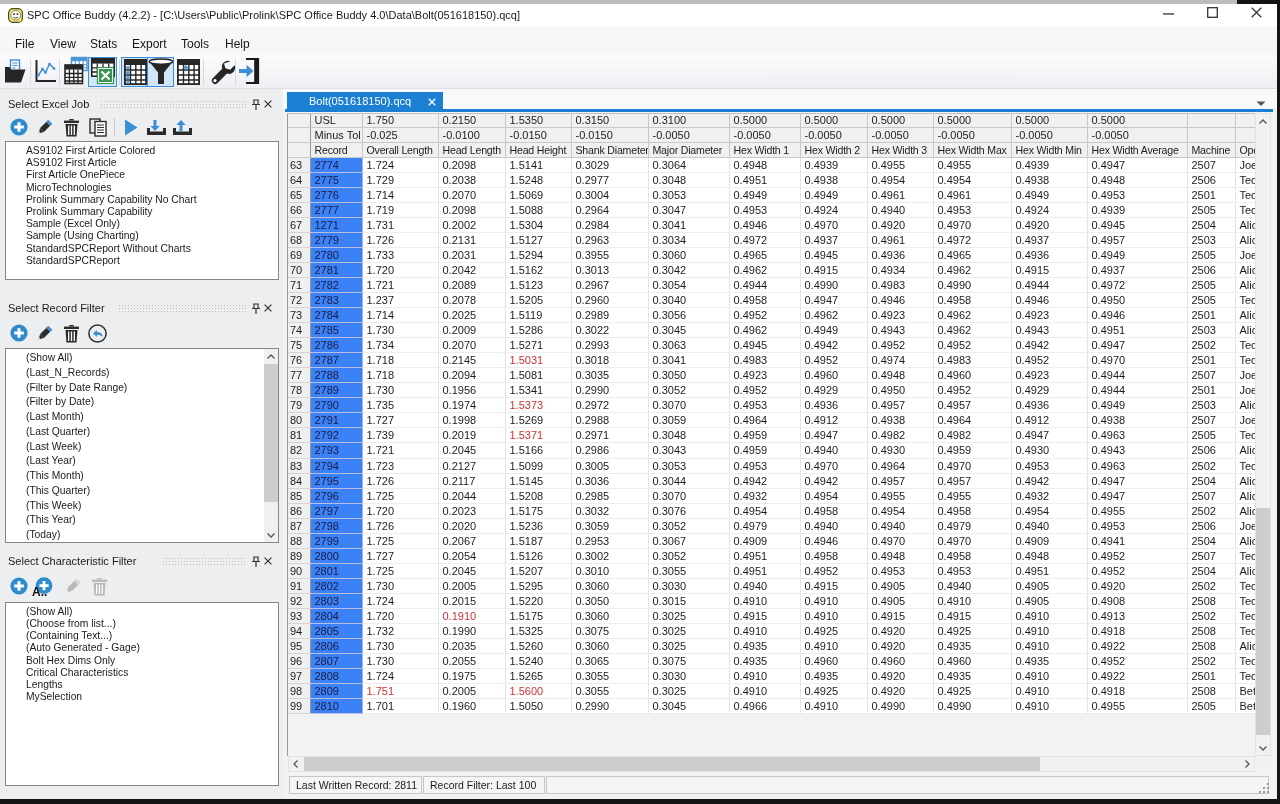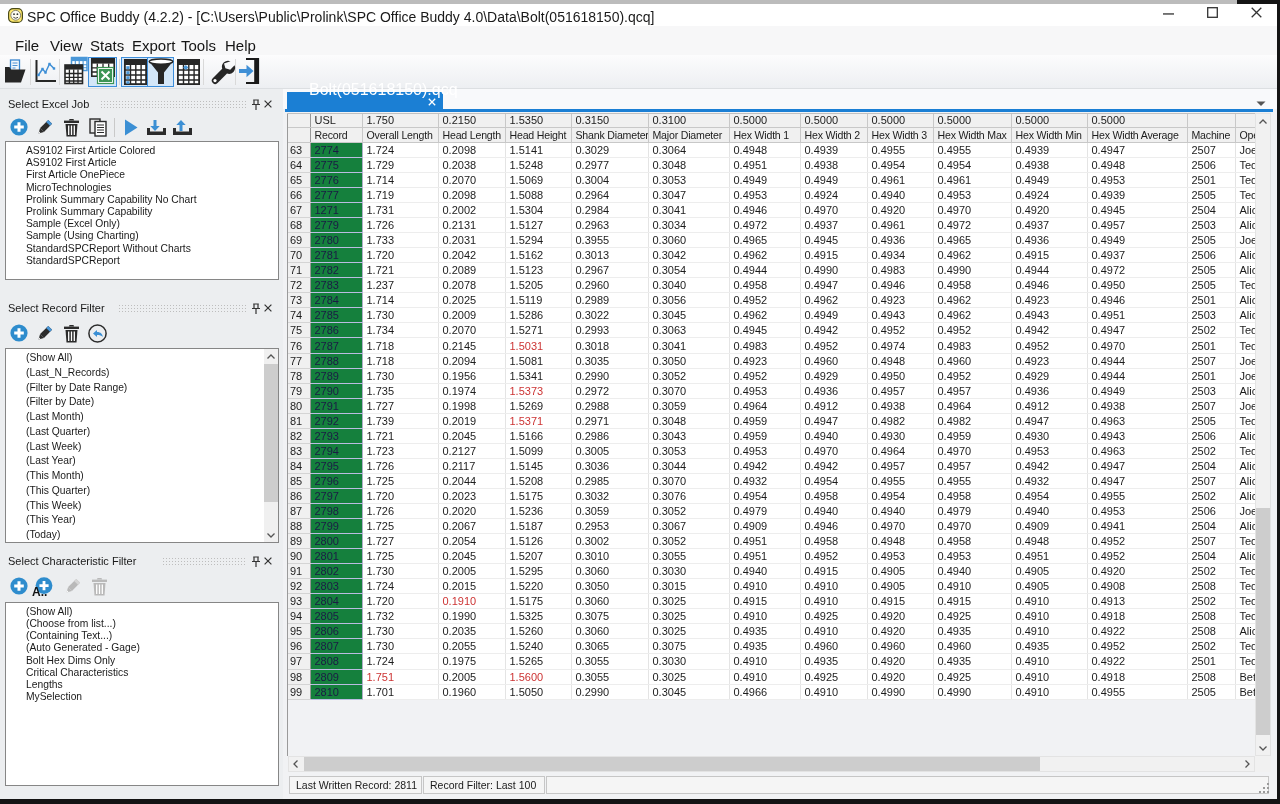--- a/index.html
+++ b/index.html
@@ -6,47 +6,47 @@
 .ab{position:absolute}
 .tx{position:absolute;white-space:nowrap;color:#1a1a1a}
 
 #grid{position:absolute;left:288px;top:113px;border-collapse:collapse;table-layout:fixed;width:967px}
 #grid td{font-size:11px;color:#1c1c1c;padding:0 0 0 4px;white-space:nowrap;overflow:hidden;vertical-align:middle}
 #grid tr.h td{height:14.7px;background:#f0f0f0;border-right:1px solid #c8c8c8;border-bottom:1px solid #c8c8c8}
 #grid tr.hr td{font-size:10.6px;letter-spacing:-0.2px}
 #grid tr.d td{height:15.05px;background:#fff;border-right:1px solid #e4e4e4;border-bottom:1px solid #ededed}
 #grid td.n{padding:0 0 0 2px;background:#f0f0f0!important;border-right:1px solid #989898!important;border-bottom:1px solid #d4d4d4!important}
 #grid tr.h td.n{border-bottom:1px solid #c8c8c8!important}
-#grid tr.d td.r{background:#15803d;border-bottom:1px solid #bcbce2;border-right:1px solid #aeaec6;color:#1b1b45}
+#grid tr.d td.r{background:#3b82f6;border-bottom:1px solid #bcbce2;border-right:1px solid #aeaec6;color:#1b1b45}
 #grid td.red{color:#cc3333}
 
 .plist{position:absolute;background:#fff;border:1px solid #868686}
 .plist div{font-size:10.3px;color:#1a1a1a;padding-left:20px;white-space:nowrap;overflow:hidden}
 .phead{position:absolute;font-size:11px;color:#1a1a1a;white-space:nowrap}
 .dots{position:absolute;height:9px;background-image:radial-gradient(#bdbdbd 0.9px,rgba(0,0,0,0) 1px);background-size:3px 3px}
 .sep{position:absolute;width:1px;background:#d9d9d9}
-.menu{position:absolute;font-size:15px;color:#151515}
+.menu{position:absolute;font-size:12px;color:#151515}
 svg{position:absolute;overflow:visible}
 .sb{position:absolute;background:#f1f1f1;border:1px solid #e3e3e3}
 .thumb{position:absolute;background:#cdcdcd}
 .scell{position:absolute;border:1px solid #c6c6c6;background:#f5f5f5;font-size:10.5px;color:#1a1a1a;padding:2px 0 0 6px;white-space:nowrap}
 </style></head><body>
 <div class="ab" style="left:0;top:0;width:1280px;height:804px;background:#f0f0f0"></div>
 <div class="ab" style="left:0;top:0;width:1280px;height:26px;background:#fff"></div>
 <div class="ab" style="left:0;top:0;width:1280px;height:4px;background:#bcbcbc"></div>
 <div class="ab" style="left:0;top:26px;width:1280px;height:29px;background:#f7f7f8"></div>
 <div class="ab" style="left:0;top:55px;width:1280px;height:34px;background:linear-gradient(#fcfcfd,#edeff2);border-bottom:1px solid #dcdfe2"></div>
 <svg style="left:8px;top:8px" width="15" height="15" viewBox="0 0 15 15">
 <rect x="0.6" y="0.6" width="13.8" height="13.8" rx="4.5" fill="#ffe96b" stroke="#4a4a18" stroke-width="1.2"></rect>
 <circle cx="7.7" cy="7.3" r="4.9" fill="#fdfcf0" stroke="#555" stroke-width="0.7"></circle>
 <circle cx="6" cy="6.2" r="0.9" fill="#333"></circle>
     <circle cx="9.4" cy="6.2" r="0.9" fill="#333"></circle>
 <path d="M5.4 9.3 Q7.7 11.2 10 9.3" fill="none" stroke="#333" stroke-width="0.9"></path>
   </svg>
-<div class="tx" style="left:27px;top:9px;font-size:14px">SPC Office Buddy (4.2.2) - [C:\Users\Public\Prolink\SPC Office Buddy 4.0\Data\Bolt(051618150).qcq]</div>
+<div class="tx" style="left:27px;top:9px;font-size:11px">SPC Office Buddy (4.2.2) - [C:\Users\Public\Prolink\SPC Office Buddy 4.0\Data\Bolt(051618150).qcq]</div>
 <svg style="left:1163px;top:13px" width="14" height="2" viewBox="0 0 14 2">
     <rect width="11" height="1.3" y="0.3" fill="#333"></rect>
   </svg>
 <svg style="left:1207px;top:7px" width="12" height="12" viewBox="0 0 12 12">
     <rect x="0.7" y="0.7" width="9.6" height="9.6" fill="none" stroke="#333" stroke-width="1.3"></rect>
   </svg>
 <svg style="left:1251px;top:7px" width="12" height="12" viewBox="0 0 12 12">
     <path d="M0.7 0.7 L10.3 10.3 M10.3 0.7 L0.7 10.3" stroke="#333" stroke-width="1.3"></path>
   </svg>
 <div class="menu" style="left:15px;top:37px">File</div>
@@ -273,21 +273,21 @@
     <div style="height:12.15px;line-height:12.3px">(Auto Generated - Gage)</div>
     <div style="height:12.15px;line-height:12.3px">Bolt Hex Dims Only</div>
     <div style="height:12.15px;line-height:12.3px">Critical Characteristics</div>
     <div style="height:12.15px;line-height:12.3px">Lengths</div>
     <div style="height:12.15px;line-height:12.3px">MySelection</div>
   </div>
 <div class="ab" style="left:283px;top:89px;width:994px;height:711px;background:#f1f2f4"></div>
 <div class="ab" style="left:283px;top:89px;width:994px;height:20px;background:#f8f9fb"></div>
 <div class="ab" style="left:285px;top:109px;width:988px;height:3px;background:#1b7fd4"></div>
 <div class="ab" style="left:287px;top:92px;width:156px;height:20px;background:#1b7fd4"></div>
-<div class="tx" style="left:309px;top:81px;font-size:16px;color:#fff">Bolt(051618150).qcq</div>
+<div class="tx" style="left:309px;top:95px;font-size:11px;color:#fff">Bolt(051618150).qcq</div>
 <svg style="left:428px;top:98px" width="8" height="8" viewBox="0 0 8 8">
     <path d="M0.8 0.8 L7.2 7.2 M7.2 0.8 L0.8 7.2" stroke="#fff" stroke-width="1.3"></path>
   </svg>
 <svg style="left:1256px;top:101px" width="10" height="6" viewBox="0 0 10 6">
     <path d="M0.5 0.5 L5 5 L9.5 0.5 Z" fill="#555"></path>
   </svg>
 <table id="grid">
     <colgroup>
       <col style="width:22px">
       <col style="width:52px">
@@ -316,20 +316,37 @@
         <td>0.3100</td>
         <td>0.5000</td>
         <td>0.5000</td>
         <td>0.5000</td>
         <td>0.5000</td>
         <td>0.5000</td>
         <td>0.5000</td>
         <td></td>
         <td></td>
       </tr>
+      <tr class="h">
+        <td class="n"></td>
+        <td>Minus Tol</td>
+        <td>-0.025</td>
+        <td>-0.0100</td>
+        <td>-0.0150</td>
+        <td>-0.0150</td>
+        <td>-0.0050</td>
+        <td>-0.0050</td>
+        <td>-0.0050</td>
+        <td>-0.0050</td>
+        <td>-0.0050</td>
+        <td>-0.0050</td>
+        <td>-0.0050</td>
+        <td></td>
+        <td></td>
+      </tr>
       <tr class="h hr">
         <td class="n"></td>
         <td>Record</td>
         <td>Overall Length</td>
         <td>Head Length</td>
         <td>Head Height</td>
         <td>Shank Diameter</td>
         <td>Major Diameter</td>
         <td>Hex Width 1</td>
         <td>Hex Width 2</td>

